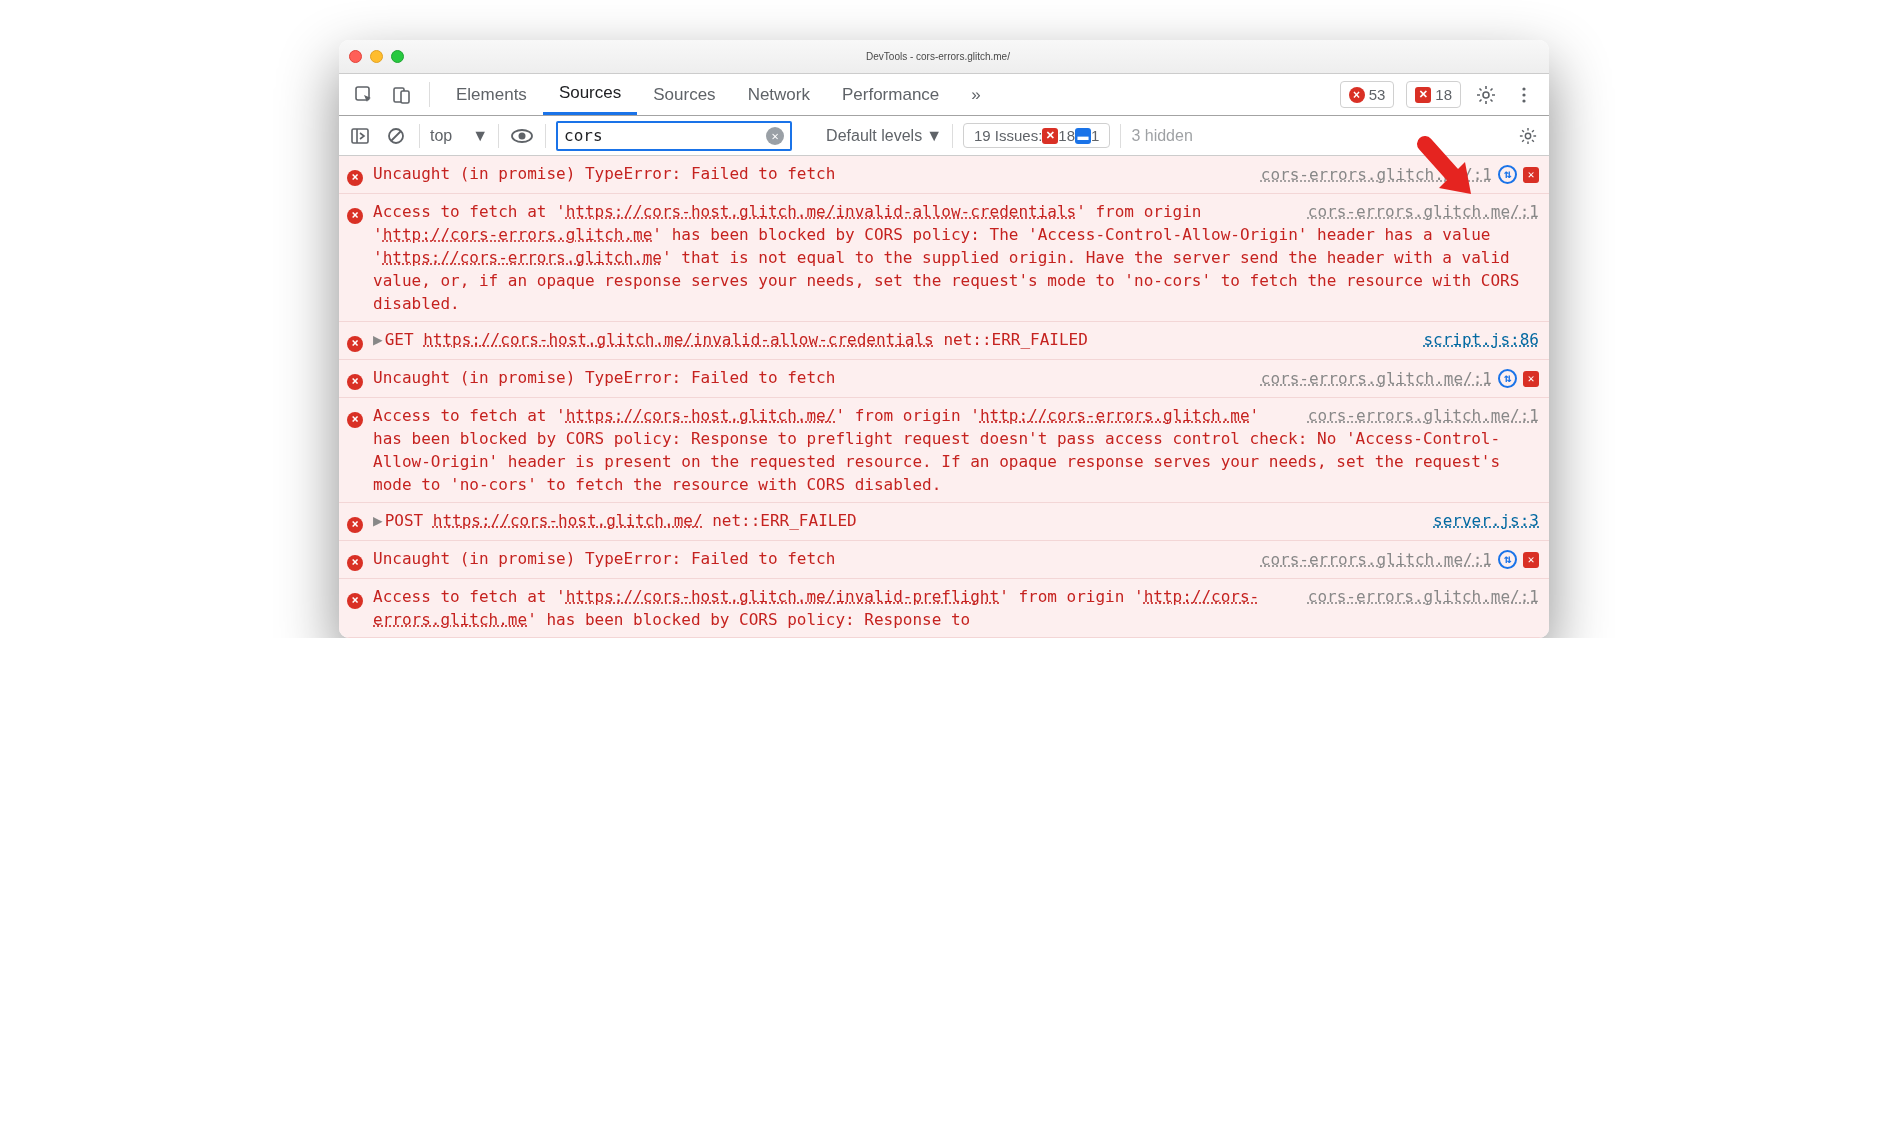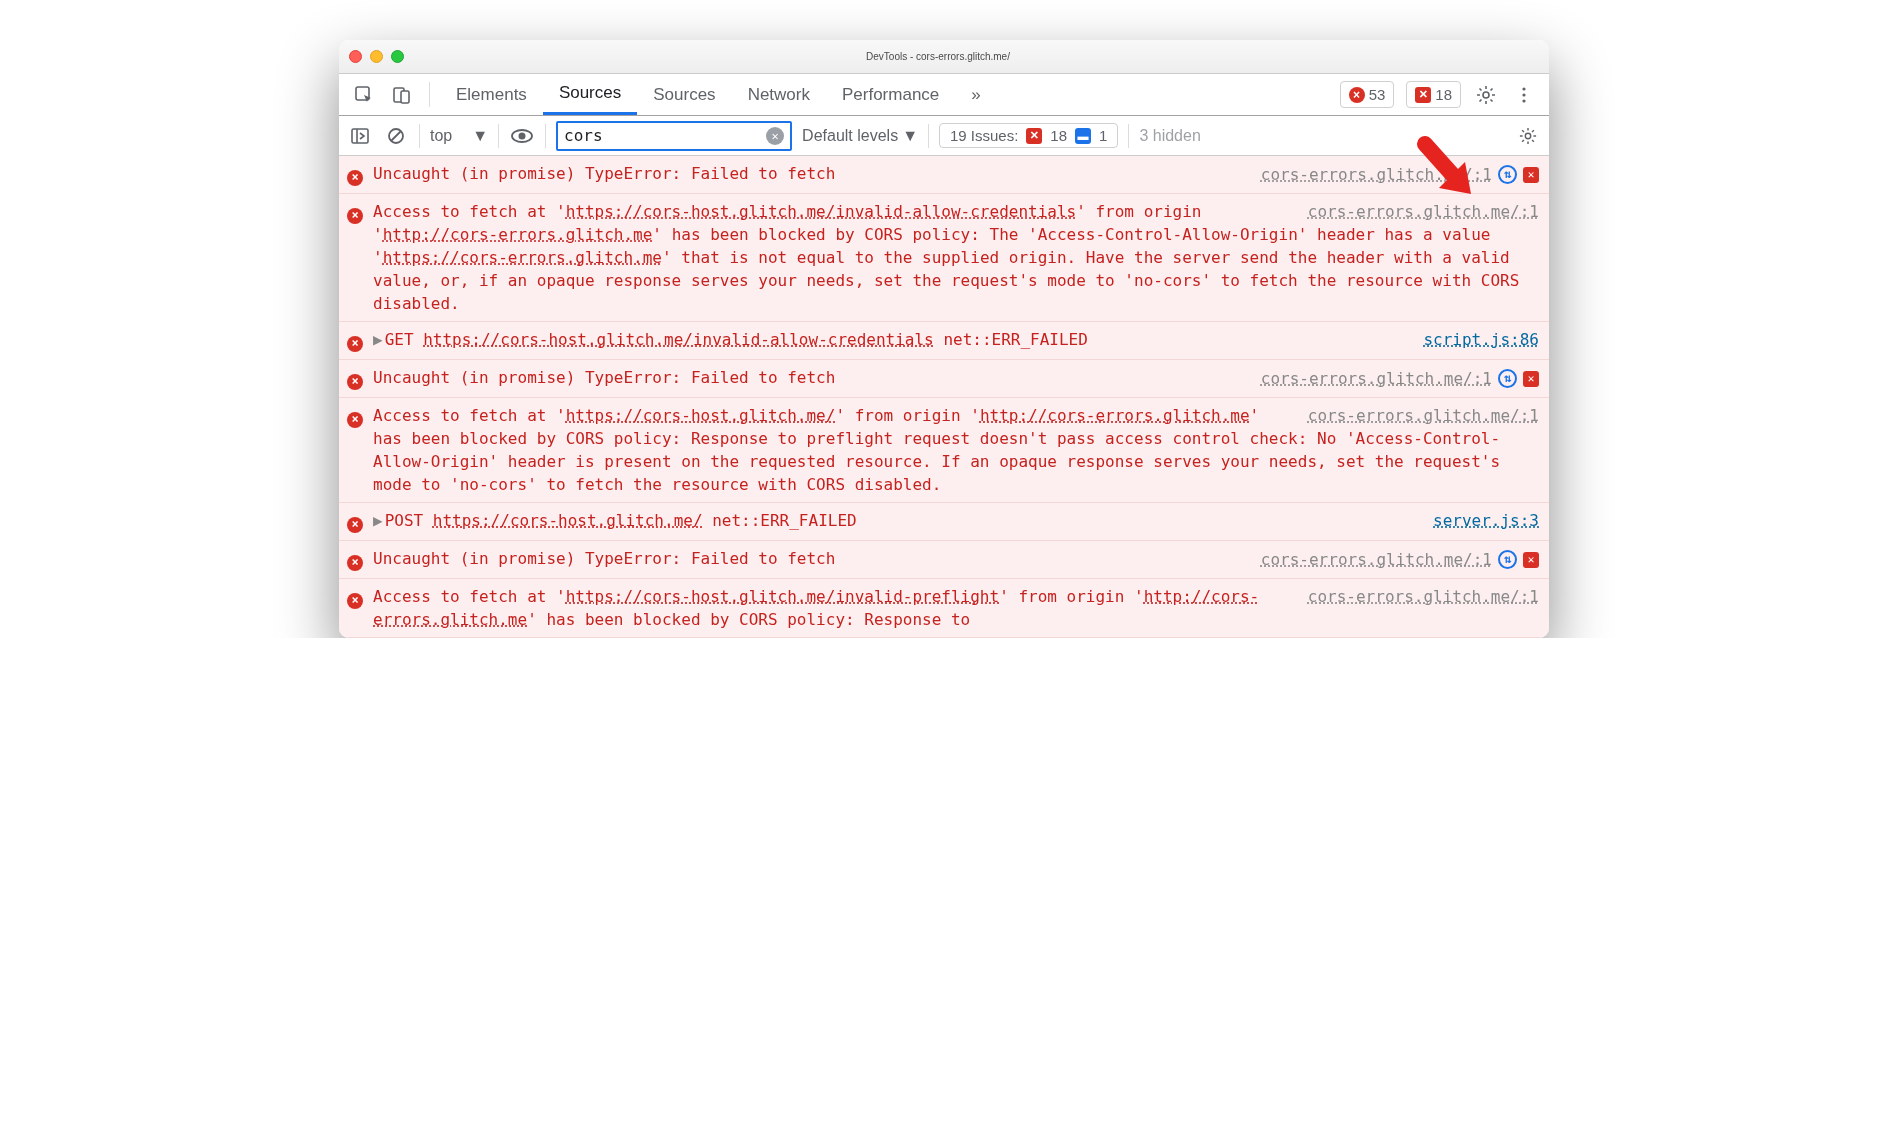--- a/index.html
+++ b/index.html
@@ -94,21 +94,21 @@
     padding: 0 6px;
     font-family: Menlo, Consolas, monospace;
     font-size: 16px; color:#202124;
     justify-content: space-between;
   }
   .filter-input .clear {
     width:18px;height:18px;border-radius:50%;background:#9aa0a6;color:#fff;
     font-size:12px;display:flex;align-items:center;justify-content:center;
   }
   .issues-box {
-    display:flex;align-items:center;gap:8px;
+    display:flex;align-items:center;gap:0;
     border:1px solid #d0d0d0;border-radius:4px;padding:3px 10px;
     font-size:15px;
   }
   .console {
     font-family: Menlo, Consolas, monospace;
     font-size: 16px;
   }
   .entry {
     border-bottom:1px solid #f3d6d6;
     background:#fdefef;
@@ -223,21 +223,21 @@
       <svg width="22" height="16" viewBox="0 0 22 16">
           <ellipse cx="11" cy="8" rx="10" ry="6" fill="none" stroke="#5f6368" stroke-width="1.8"></ellipse>
           <circle cx="11" cy="8" r="3.5" fill="#5f6368"></circle>
         </svg>
     </div>
     <div style="width:1px;height:24px;background:#ddd;"></div>
     <div class="filter-input">
       <span>cors</span>
       <span class="clear">✕</span>
     </div>
-    <div style="display:flex;align-items:center;gap:4px;">
+    <div style="display:flex;align-items:center;gap:4px;margin-left:24px;">
       <span>Default levels</span>
       <span>▼</span>
     </div>
     <div style="width:1px;height:24px;background:#ddd;"></div>
     <div class="issues-box">
       <span>19 Issues:</span>
       <span class="sq-err">✕</span>
       <span>18</span>
       <span class="sq-info">▬</span>
       <span>1</span>

